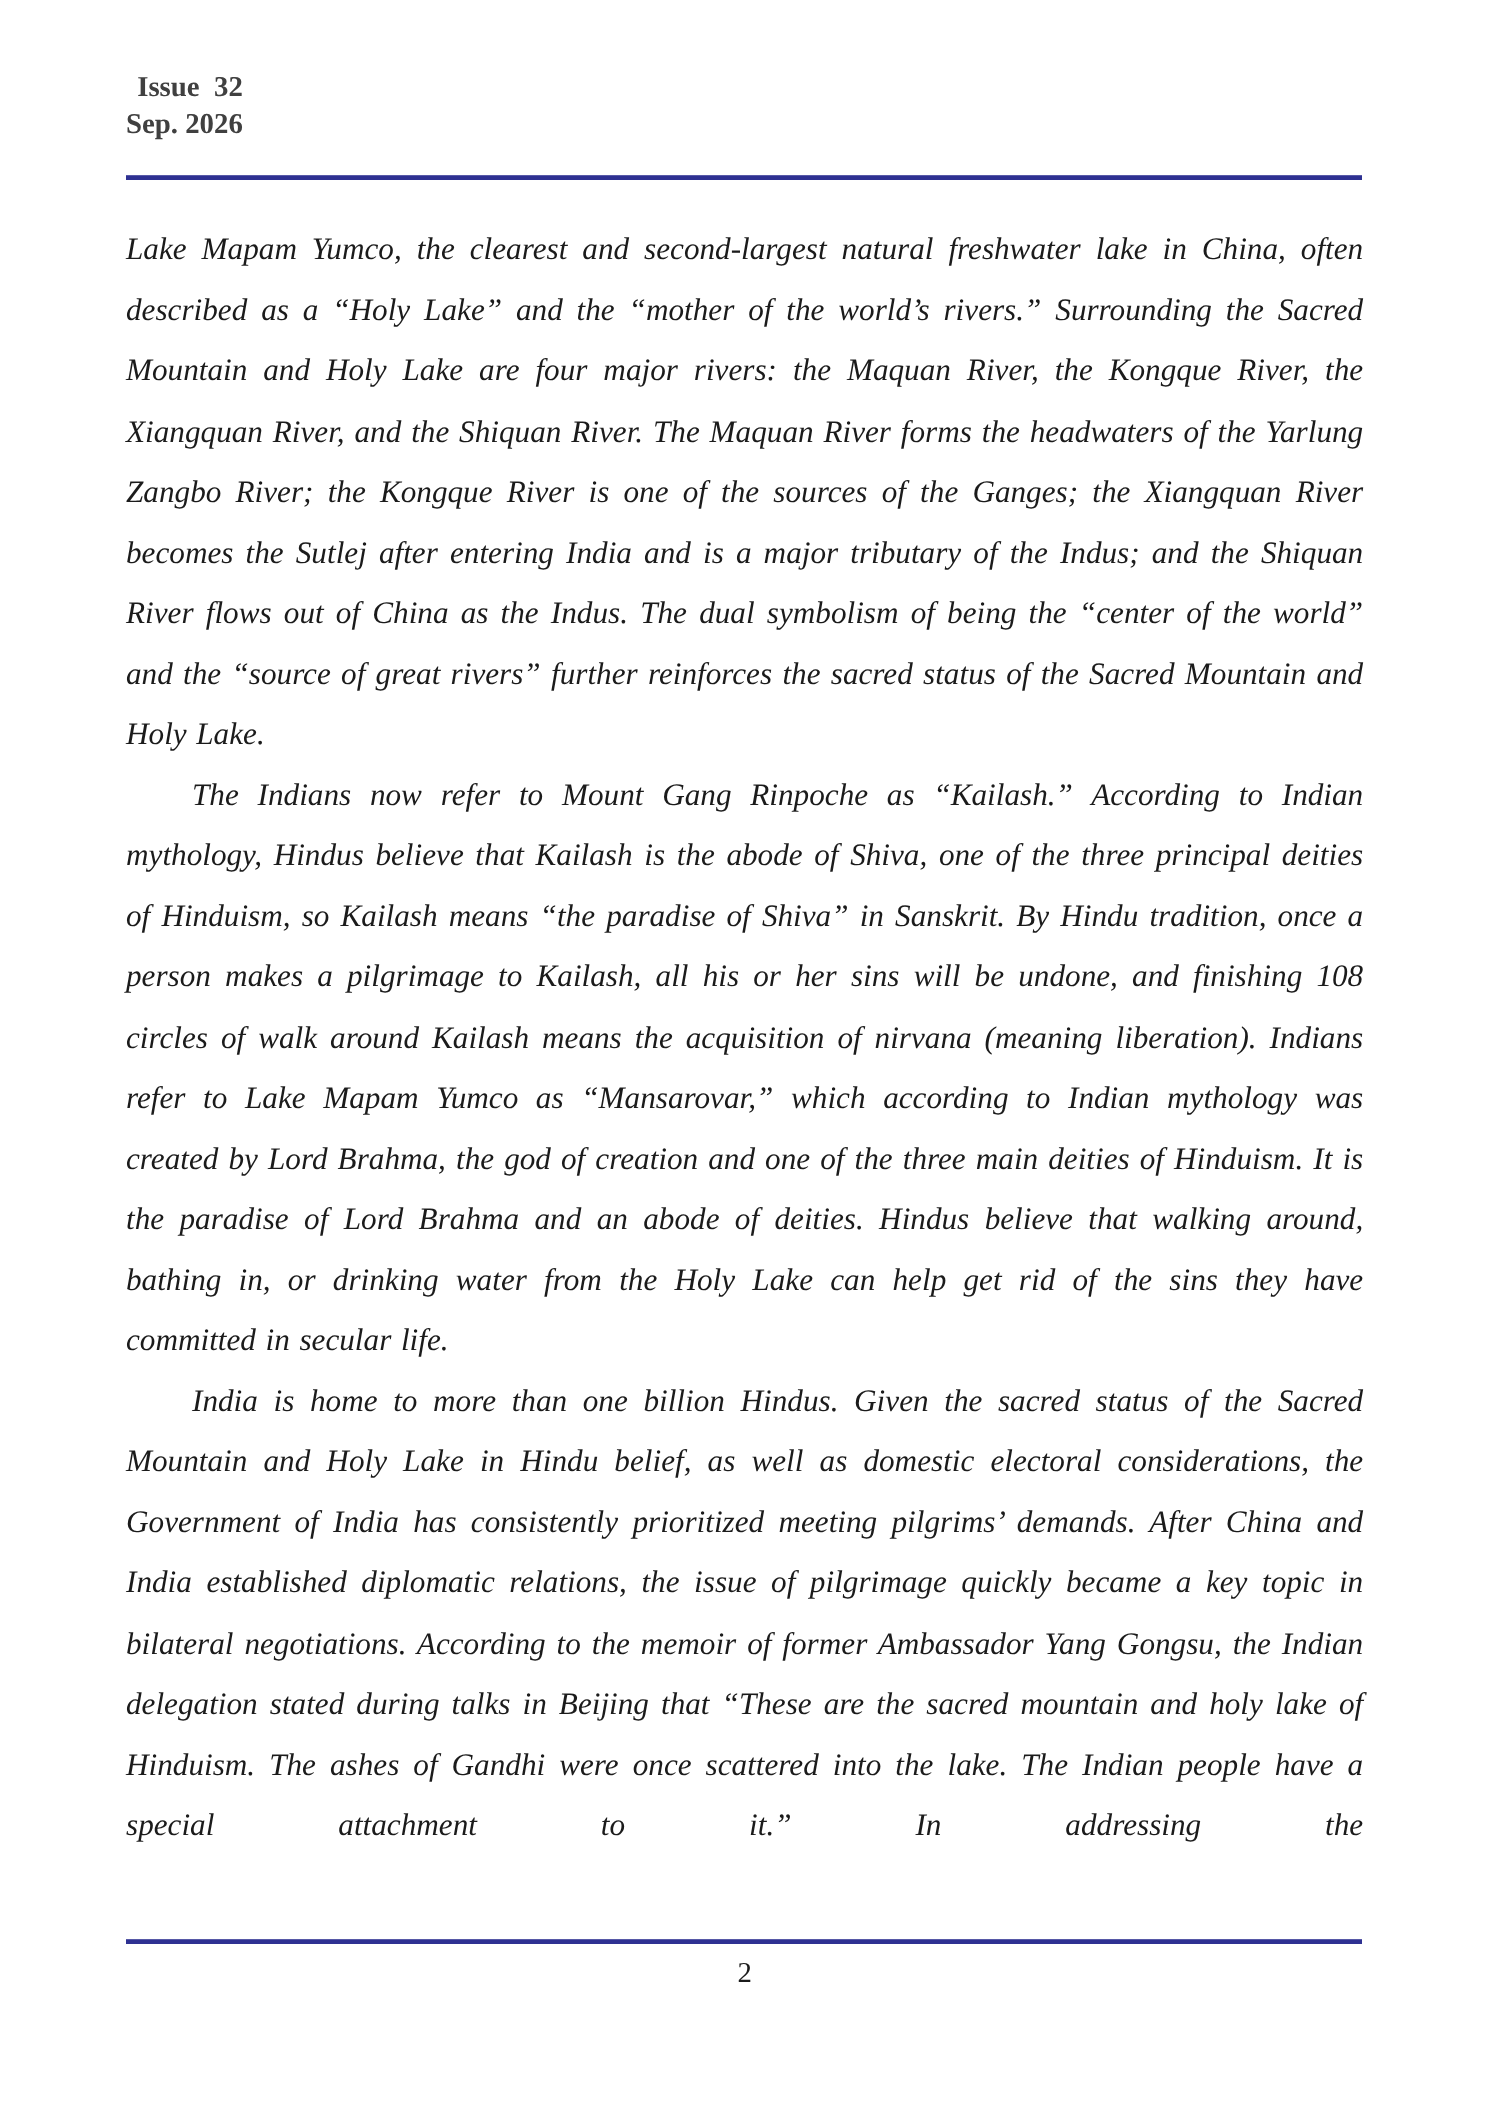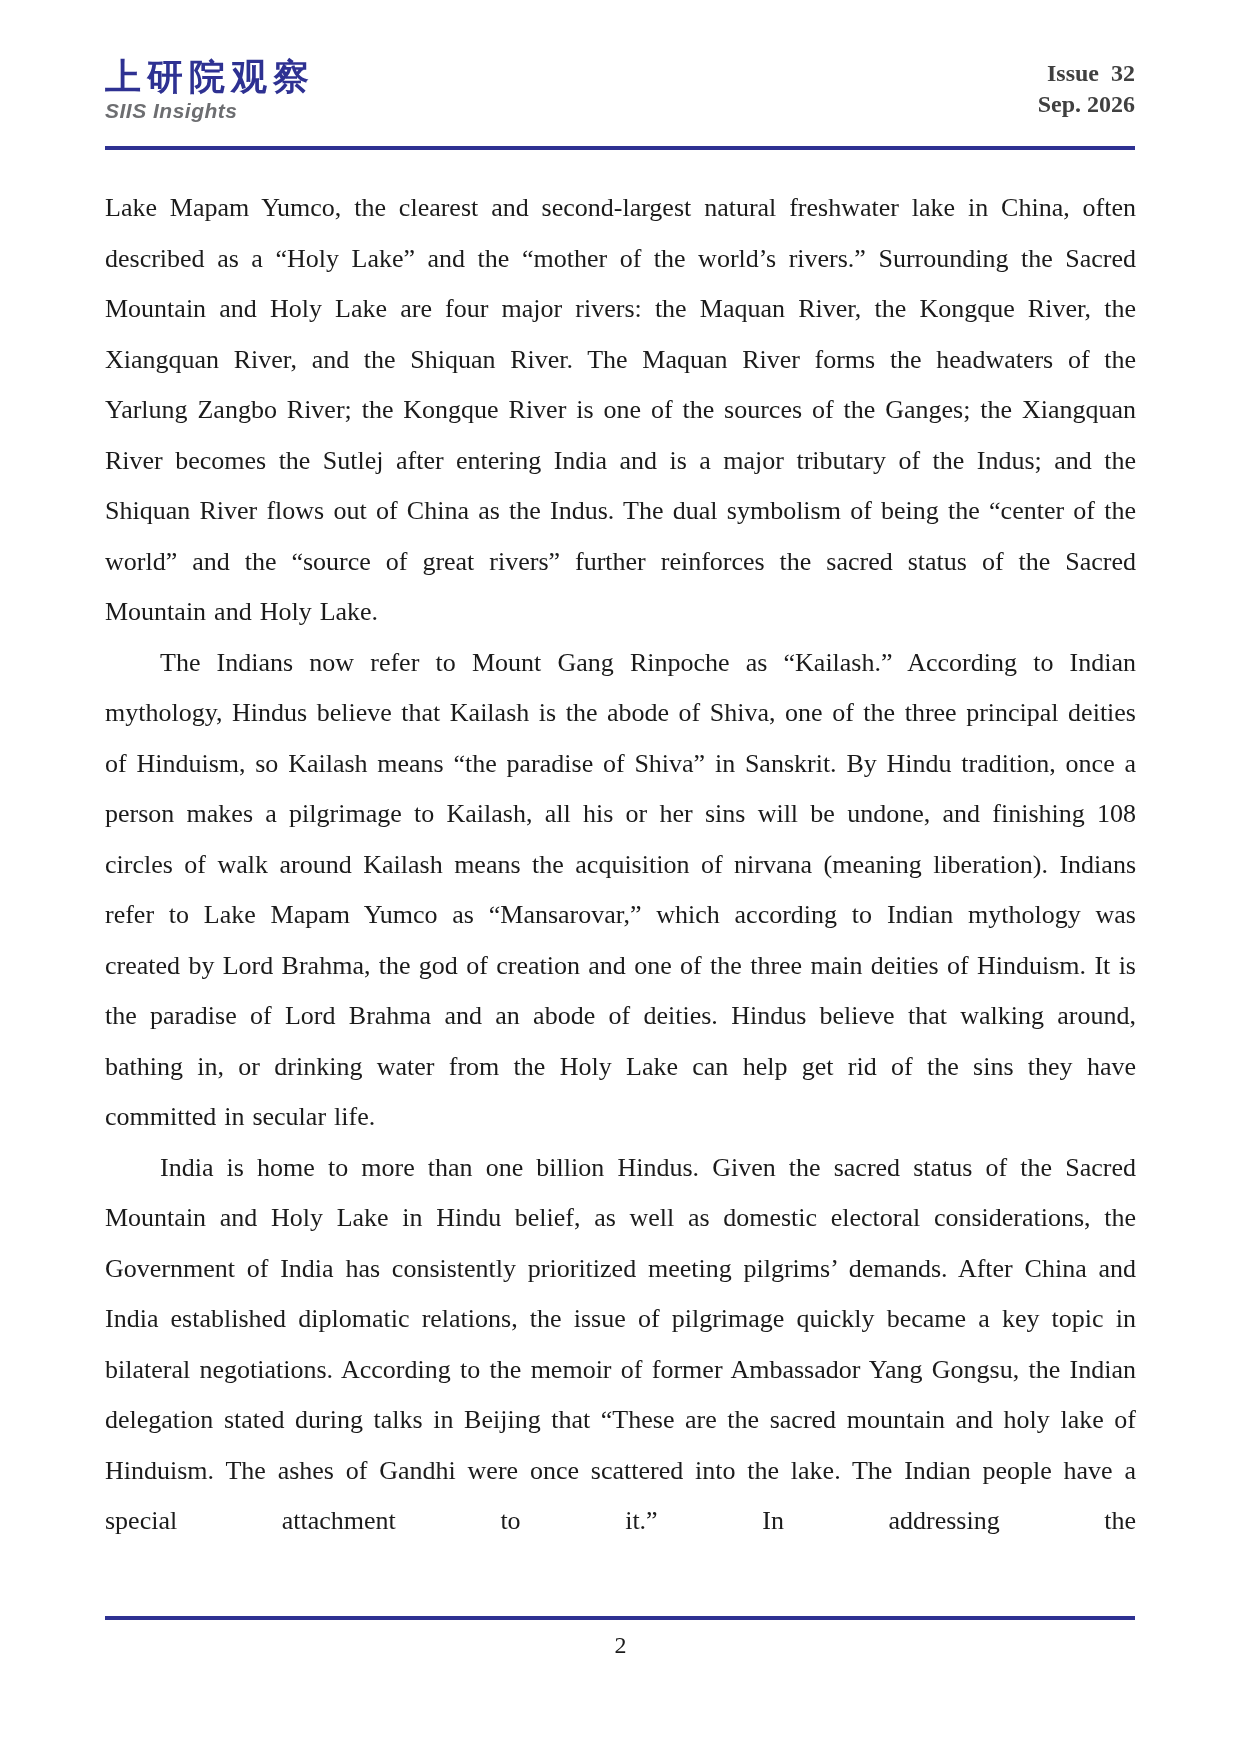--- a/index.html
+++ b/index.html
@@ -66,44 +66,41 @@
     width: 1031px;
     top: 183px;
     color: #1b1b1b;
   }
   .body-text p {
     margin: 0;
     font-size: 26px;
     line-height: 50.5px;
     text-align: justify;
     word-spacing: 1.5px;
+    font-style: italic;
   }
   .body-text p.indent { text-indent: 55px; }
   .body-text p.justify-last { text-align-last: justify; }
   
   .page-number {
     position: absolute;
     left: 0;
     right: 0;
     top: 1632px;
     text-align: center;
     font-size: 24px;
     color: #1b1b1b;
   }
 </style>
 </head>
 <body>
 
 <div class="page">
 
   <div class="header">
-    <div class="logo">
-      <div class="logo-cn">上研院观察</div>
-      <div class="logo-en">SIIS Insights</div>
-    </div>
     <div class="issue-block">
       <div class="issue-line">Issue  32</div>
       <div class="issue-line">Sep. 2026</div>
     </div>
   </div>
 
   <div class="rule header-rule"></div>
 
   <div class="body-text">
     <p>Lake Mapam Yumco, the clearest and second-largest natural freshwater lake in China, often described as a “Holy Lake” and the “mother of the world’s rivers.” Surrounding the Sacred Mountain and Holy Lake are four major rivers: the Maquan River, the Kongque River, the Xiangquan River, and the Shiquan River. The Maquan River forms the headwaters of the Yarlung Zangbo River; the Kongque River is one of the sources of the Ganges; the Xiangquan River becomes the Sutlej after entering India and is a major tributary of the Indus; and the Shiquan River flows out of China as the Indus. The dual symbolism of being the “center of the world” and the “source of great rivers” further reinforces the sacred status of the Sacred Mountain and Holy Lake.</p>

